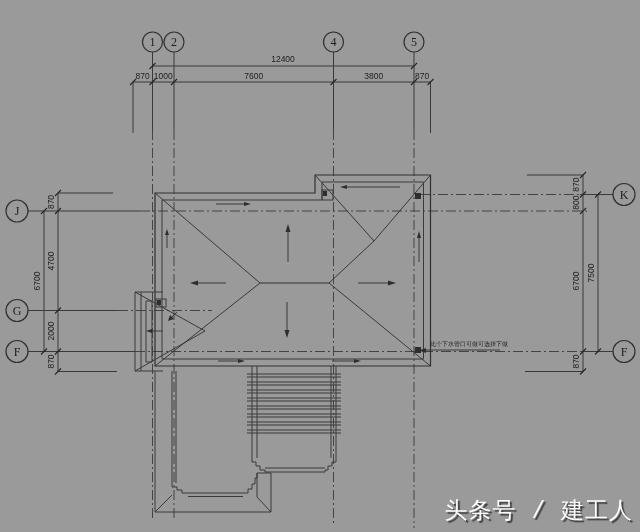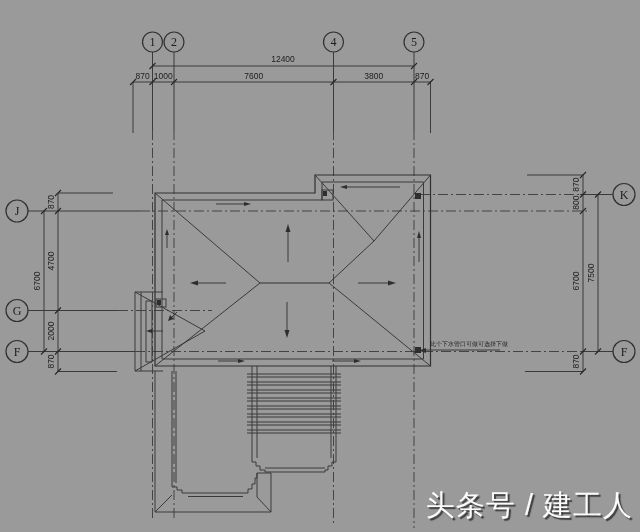--- a/index.html
+++ b/index.html
@@ -15,24 +15,24 @@
   .s2{stroke:#303030;stroke-width:1.2;fill:none;}
   .dd{stroke:#3a3a3a;stroke-width:0.9;fill:none;stroke-dasharray:10 3 2 3;}
   .fl{fill:#2e2e2e;stroke:none;}
   .tick{stroke:#262626;stroke-width:1.1;fill:none;}
   text{fill:#1d1d1d;font-family:"Liberation Sans", sans-serif;}
   .dim{font-size:8.5px;}
   .bub{font-size:12px;font-family:"Liberation Serif", serif;}
   .note{font-size:6px;}
   .watermark{
     position:absolute;right:7px;bottom:6px;
-    font-size:29px;letter-spacing:1px;
+    font-size:23px;letter-spacing:1px;
     color:#fbfbfb;
     text-shadow:2px 2px 1px rgba(45,45,45,0.85);
-    font-family:Liberation Sans, sans-serif;
+    font-family:Liberation Mono, monospace;
   }
 </style>
 </head>
 <body>
 
 <div class="stage">
 <svg width="640" height="532" viewBox="0 0 640 532">
 
   <g>
     <path class="s" d="M152.5,52 V130 M174,52 V130 M333.5,52 V130 M414,52 V130

